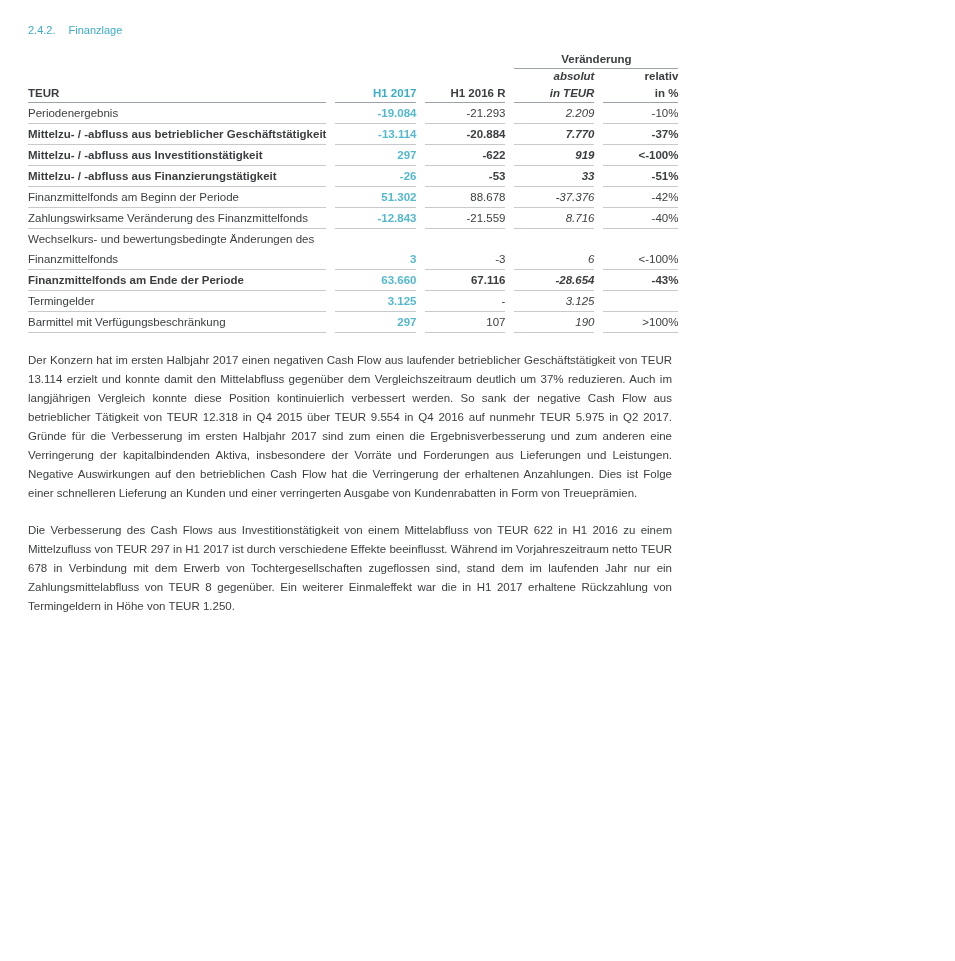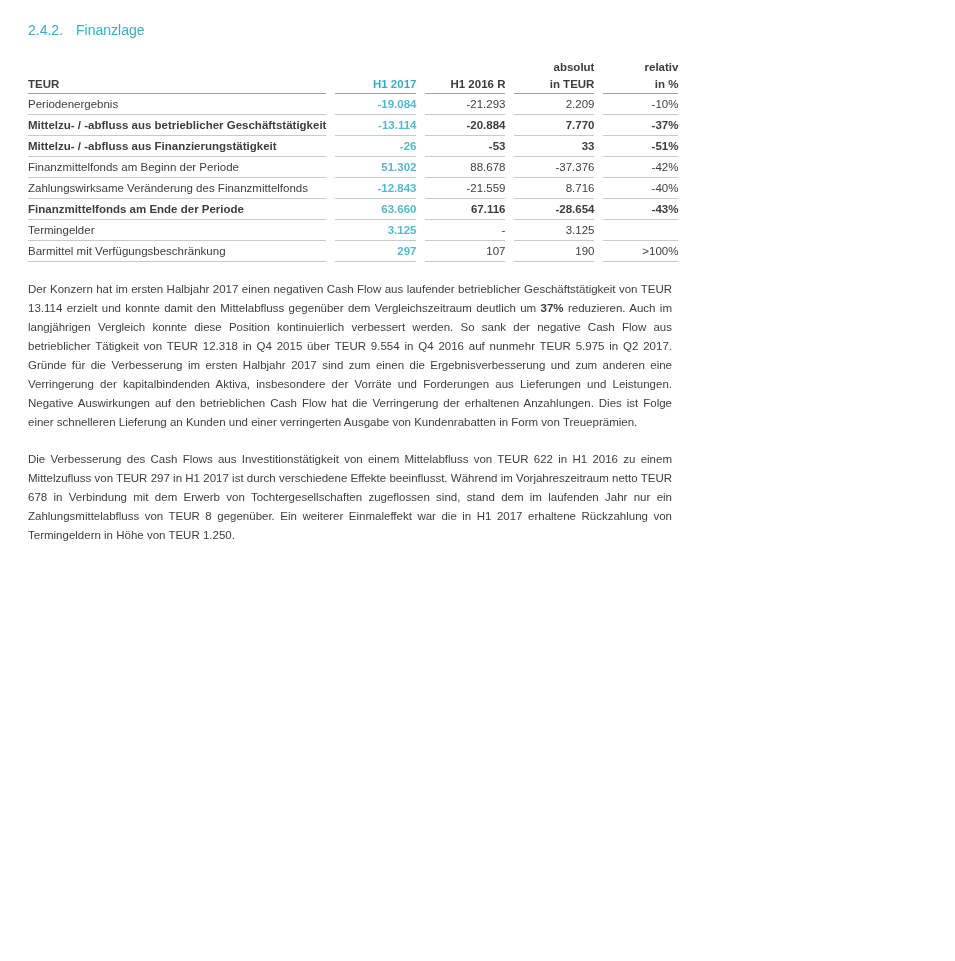--- a/index.html
+++ b/index.html
@@ -11,73 +11,79 @@
   }
   html,body{margin:0;padding:0;background:#fff;}
   body{
     width:955px;height:961px;
     font-family:"Liberation Sans",sans-serif;
     color:var(--text);
     position:relative;overflow:hidden;
   }
   .page{padding:21px 0 0 28px;width:660px;}
   .heading{
-    font-size:14px;line-height:18px;font-weight:400;
+    font-size:11px;line-height:18px;font-weight:400;
     color:var(--accent);
-    margin:0 0 21px 0;
+    margin:0 0 12px 0;
   }
   .heading .num{display:inline-block;margin-right:13px;}
   table.fin{
     border-collapse:separate;
     border-spacing:9px 0;
     margin-left:-9px;
     table-layout:fixed;
   }
   table.fin td{
     vertical-align:bottom;
     padding:0;
     font-size:11.5px;
     line-height:20px;
     border-bottom:1px solid var(--row-line);
   }
   td.c-label{width:292px;text-align:left;white-space:pre;}
   td.c-n1{width:81px;font-weight:bold;}
   td.c-n2{width:80px;}
-  td.c-n3{width:80px;}
+  td.c-n3{width:80px;font-style:italic;}
   td.c-n4{width:75px;}
   td.num{text-align:right;}
   td.teal{color:var(--value-teal);}
   tr.bold td{font-weight:700;}
   
   tr.hdr-group td{border-bottom:none;line-height:17px;font-weight:700;}
   tr.hdr-group td.span2{text-align:center;border-bottom:1px solid var(--hdr-line);}
   tr.hdr-sub td{border-bottom:none;line-height:15px;font-weight:700;}
   tr.hdr-cols td{font-weight:700;line-height:18px;border-bottom:1px solid var(--hdr-line);margin-top:24px;}
   tr.hdr-cols td.teal{color:var(--accent);}
   
   p.body-text{
     width:644px;
     font-size:11.5px;
     line-height:19px;
     text-align:justify;
     margin:18px 0 0 0;
   }
-  p.body-text b{font-weight:700;}
+  p.body-text b{font-weight:400;}
 </style>
 </head>
 <body>
 
 <div class="page">
 
   <h1 class="heading">
     <span class="num">2.4.2.</span><span>Finanzlage</span>
   </h1>
 
   <table class="fin">
     <tbody>
+        <tr class="hdr-group">
+      <td class="c-label"></td>
+      <td class="c-n1"></td>
+      <td class="c-n2"></td>
+      <td class="span2" colspan="2">Veränderung</td>
+    </tr>
     <tr class="hdr-sub">
       <td class="c-label"></td>
       <td class="c-n1"></td>
       <td class="c-n2"></td>
       <td class="c-n3 num">absolut</td>
       <td class="c-n4 num">relativ</td>
     </tr>
     <tr class="hdr-cols">
       <td class="c-label">TEUR</td>
       <td class="c-n1 num teal">H1 2017</td>
@@ -94,39 +100,54 @@
       <td class="c-n4 num">-10%</td>
     </tr>
     <tr class="bold">
       <td class="c-label">Mittelzu- / -abfluss aus betrieblicher Geschäftstätigkeit</td>
       <td class="c-n1 num teal">-13.114</td>
       <td class="c-n2 num">-20.884</td>
       <td class="c-n3 num">7.770</td>
       <td class="c-n4 num">-37%</td>
     </tr>
     <tr class="bold">
+      <td class="c-label">Mittelzu- / -abfluss aus Investitionstätigkeit</td>
+      <td class="c-n1 num teal">297</td>
+      <td class="c-n2 num">-622</td>
+      <td class="c-n3 num">919</td>
+      <td class="c-n4 num">&lt;-100%</td>
+    </tr>
+    <tr class="bold">
       <td class="c-label">Mittelzu- / -abfluss aus Finanzierungstätigkeit</td>
       <td class="c-n1 num teal">-26</td>
       <td class="c-n2 num">-53</td>
       <td class="c-n3 num">33</td>
       <td class="c-n4 num">-51%</td>
     </tr>
     <tr>
       <td class="c-label">Finanzmittelfonds am Beginn der Periode</td>
       <td class="c-n1 num teal">51.302</td>
       <td class="c-n2 num">88.678</td>
       <td class="c-n3 num">-37.376</td>
       <td class="c-n4 num">-42%</td>
     </tr>
     <tr>
       <td class="c-label">Zahlungswirksame Veränderung des Finanzmittelfonds</td>
       <td class="c-n1 num teal">-12.843</td>
       <td class="c-n2 num">-21.559</td>
       <td class="c-n3 num">8.716</td>
       <td class="c-n4 num">-40%</td>
+    </tr>
+    <tr>
+      <td class="c-label">Wechselkurs- und bewertungsbedingte Änderungen des
+Finanzmittelfonds</td>
+      <td class="c-n1 num teal">3</td>
+      <td class="c-n2 num">-3</td>
+      <td class="c-n3 num">6</td>
+      <td class="c-n4 num">&lt;-100%</td>
     </tr>
     <tr class="bold">
       <td class="c-label">Finanzmittelfonds am Ende der Periode</td>
       <td class="c-n1 num teal">63.660</td>
       <td class="c-n2 num">67.116</td>
       <td class="c-n3 num">-28.654</td>
       <td class="c-n4 num">-43%</td>
     </tr>
     <tr>
       <td class="c-label">Termingelder</td>

